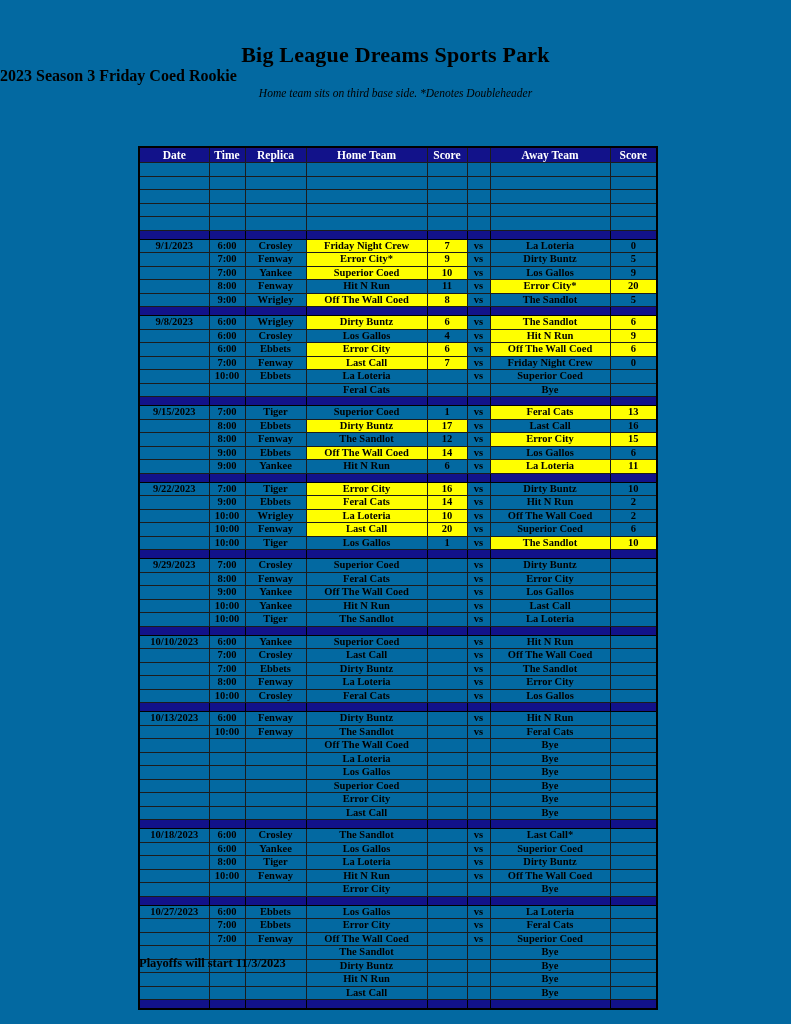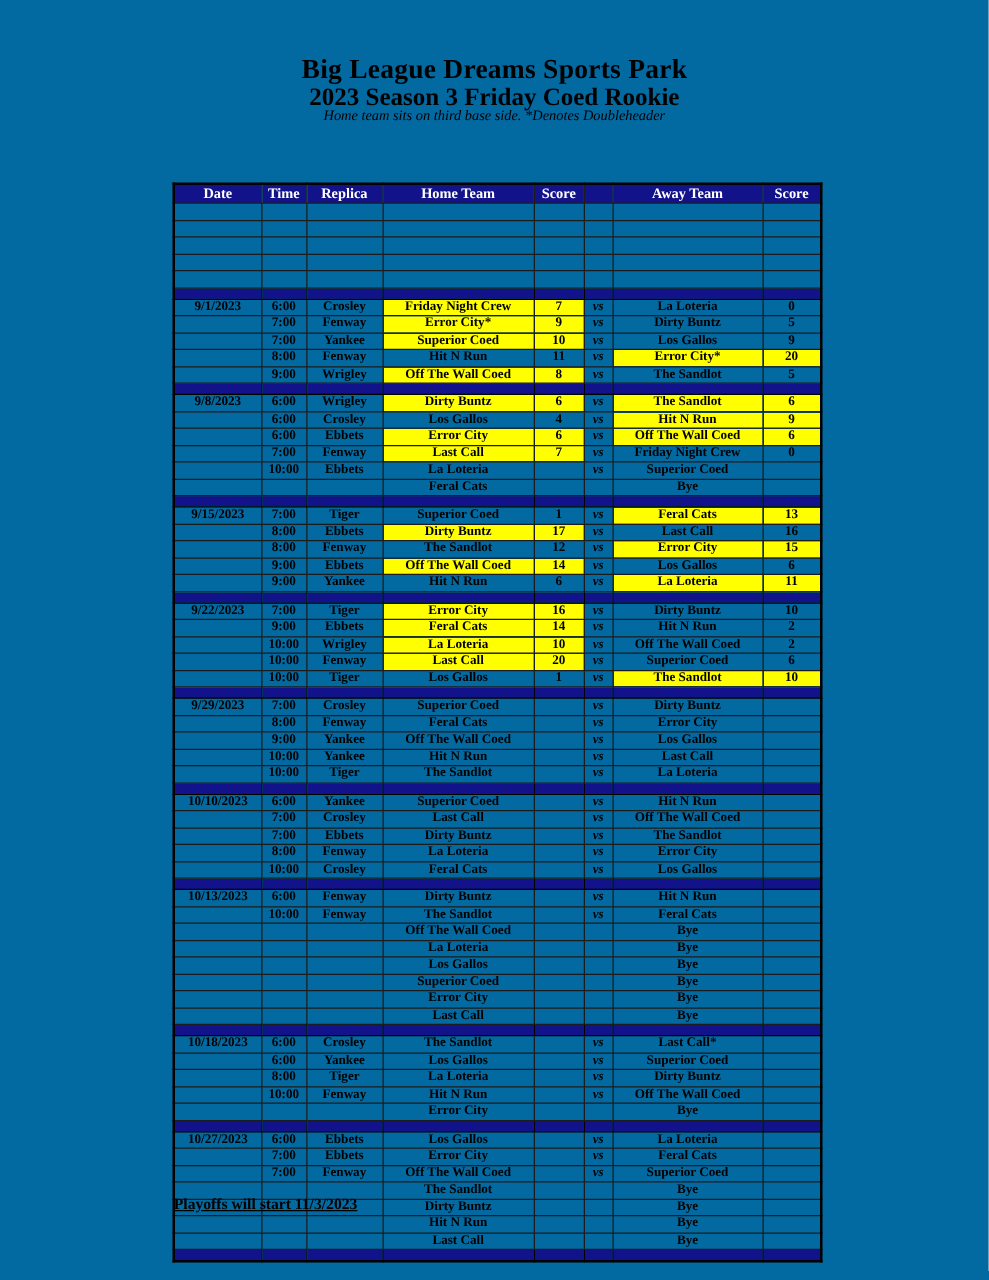--- a/index.html
+++ b/index.html
@@ -1,37 +1,37 @@
 <!DOCTYPE html>
 <html style="--navy: #12128A; --hl: #FFFF00; --htext: #FFFFFF;"><head>
 <meta charset="utf-8">
 <style>
   html,body{margin:0;padding:0;background:#fff;}
   .page{position:relative;width:791px;height:1024px;background:#0369a1;
         font-family:"Liberation Serif",serif;color:#000;overflow:hidden;}
   .title{position:absolute;top:42px;left:0;width:100%;text-align:center;
          font-size:22px;font-weight:bold;letter-spacing:.2px;}
-  .subtitle{position:absolute;top:67px;left:0;width:100%;text-align:center;
-            font-size:20px;font-weight:bold;}
+  .subtitle{position:absolute;top:67px;left:0;width:100%;text-align:left;
+            font-size:16px;font-weight:bold;}
   .note{position:absolute;top:87px;left:0;width:100%;text-align:center;
         font-size:11.5px;font-weight:normal;font-style:italic;}
   .tablewrap{position:absolute;left:138px;top:102px;width:518px;margin-top:44px;}
   table{border-collapse:collapse;table-layout:fixed;width:518px;border:2px solid #000;}
   col.c-date{width:70px}col.c-time{width:36px}col.c-replica{width:61px}
   col.c-home{width:121px}col.c-hscore{width:40px}col.c-vs{width:23px}
   col.c-away{width:120px}col.c-ascore{width:47px}
   th,td{border:1px solid #1c1c1c;padding:0;margin:0;text-align:center;
         overflow:hidden;white-space:nowrap;}
   thead th{background:var(--navy,#12128A);color:var(--htext,#fff);
            font-size:11.5px;font-weight:bold;height:14px;line-height:14px;}
   tr.r td{height:12.5px;line-height:12.5px;font-size:10.5px;font-weight:bold;}
   tr.sep td{height:8px;background:var(--navy,#12128A);border-color:#000;}
   td.hl{background:var(--hl,#FFFF00);}
-  td.vs{font-size:8.5px;font-style:italic;font-weight:bold;line-height:12.5px;}
-  .footer{position:absolute;left:139px;top:956px;font-size:12.5px;font-weight:bold;text-decoration:underline;}
+  td.vs{font-size:8.5px;font-weight:bold;line-height:12.5px;}
+  .footer{position:absolute;left:139px;top:956px;font-size:12.5px;font-weight:bold;}
 </style>
 </head>
 <body>
 
 <div class="page">
   <div class="title">Big League Dreams Sports Park</div>
   <div class="subtitle">2023 Season 3 Friday Coed Rookie</div>
   <div class="note">Home team sits on third base side.  *Denotes Doubleheader</div>
 
   <div class="tablewrap">

